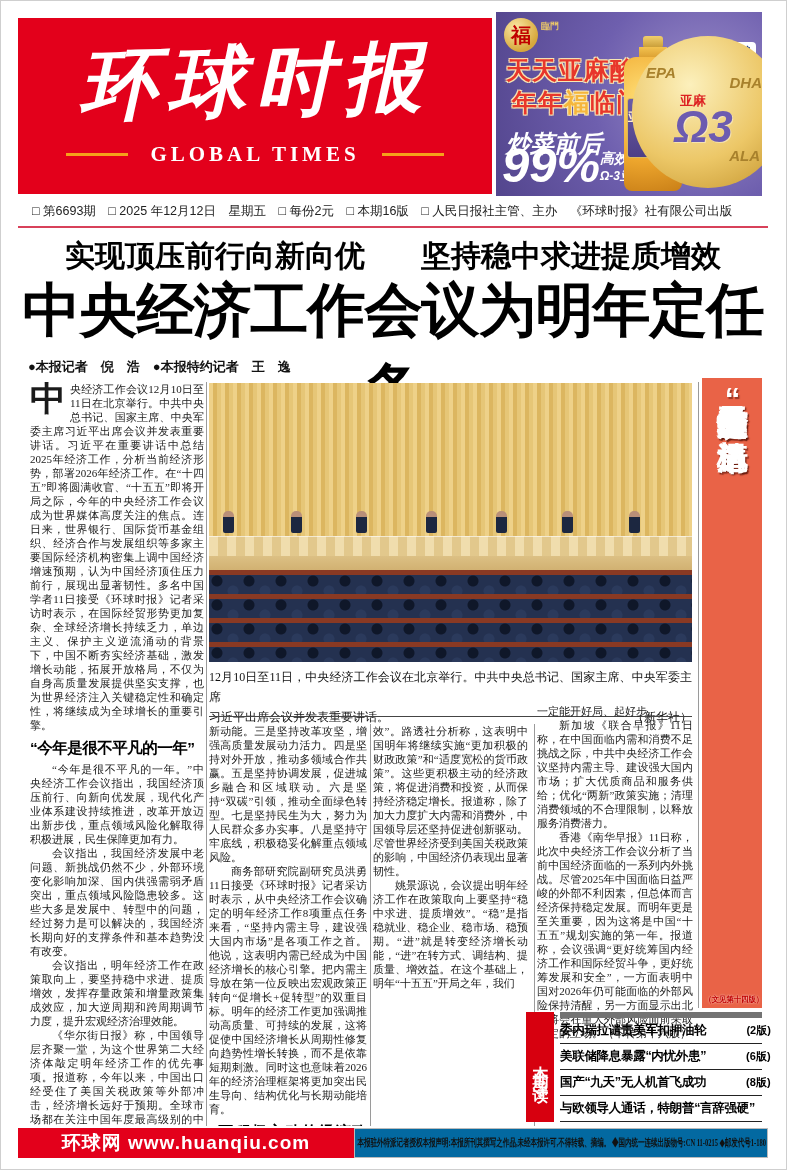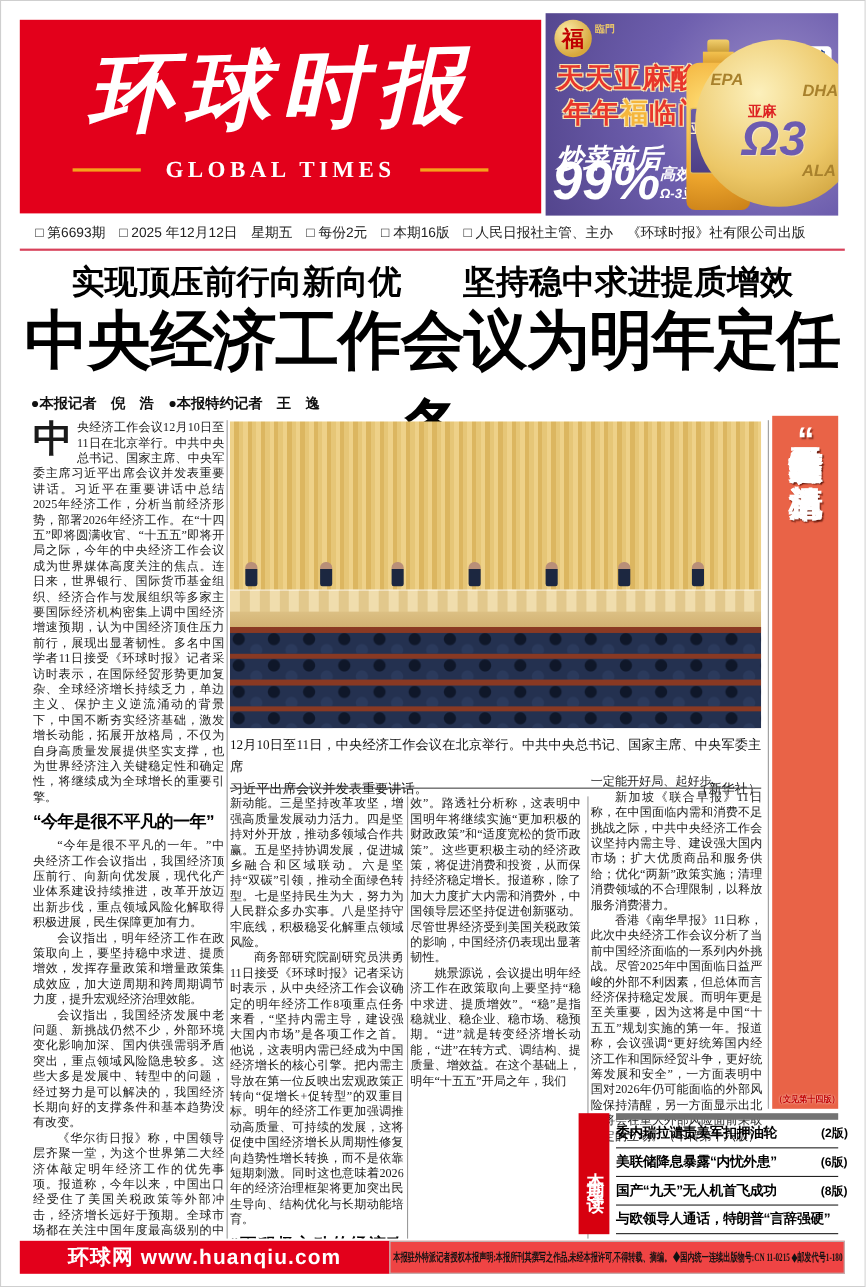--- a/index.html
+++ b/index.html
@@ -111,21 +111,21 @@
   .digest-items{position:absolute;left:34px;top:0;width:202px;height:110px;display:flex;flex-direction:column;}
   .ditem{flex:1;display:flex;justify-content:space-between;align-items:center;border-bottom:1.5px solid #222;
          font-family:"Liberation Sans",sans-serif;}
   .ditem:first-child{border-top:6px solid #737373;}
   .ditem .t{font-size:12.5px;font-weight:900;color:#000;white-space:nowrap;letter-spacing:-0.3px;}
   .ditem .p{font-size:11px;font-weight:bold;color:#000;white-space:nowrap;margin-left:40px;}
   
   .footer-red{position:absolute;left:18px;top:1128px;width:336px;height:30px;background:#e3001b;color:#fff;
               display:flex;align-items:center;justify-content:center;font-size:19px;font-weight:bold;
               font-family:"Liberation Sans",sans-serif;letter-spacing:1px;}
-  .footer-gray{position:absolute;left:354px;top:1128px;width:414px;height:30px;background:#ef4444;
+  .footer-gray{position:absolute;left:354px;top:1128px;width:414px;height:30px;background:#0369a1;
                display:flex;align-items:center;overflow:hidden;border:1px solid #bbb;box-sizing:border-box;}
   .footer-gray .inner{font-size:10.5px;font-weight:bold;color:#111;white-space:nowrap;
                       transform:scaleX(.62);transform-origin:left center;padding-left:4px;}
 </style>
 </head>
 <body>
 
 <div class="page">
 
   <div class="masthead">
@@ -186,22 +186,22 @@
 
   <div class="vr vr1"></div>
   <div class="vr vr2"></div>
   <div class="vr vr3"></div>
   <div class="vr vr4"></div>
 
   <div class="colL bodytext">
     <p class="nindent"><span class="dropcap">中</span><span>央经济工作会议12月10日至11日在北京举行。中共中央总书记、国家主席、中央军委主席习近平出席会议并发表重要讲话。习近平在重要讲话中总结2025年经济工作，分析当前经济形势，部署2026年经济工作。在“十四五”即将圆满收官、“十五五”即将开局之际，今年的中央经济工作会议成为世界媒体高度关注的焦点。连日来，世界银行、国际货币基金组织、经济合作与发展组织等多家主要国际经济机构密集上调中国经济增速预期，认为中国经济顶住压力前行，展现出显著韧性。多名中国学者11日接受《环球时报》记者采访时表示，在国际经贸形势更加复杂、全球经济增长持续乏力，单边主义、保护主义逆流涌动的背景下，中国不断夯实经济基础，激发增长动能，拓展开放格局，不仅为自身高质量发展提供坚实支撑，也为世界经济注入关键稳定性和确定性，将继续成为全球增长的重要引擎。</span></p>
     <div class="subhead">“今年是很不平凡的一年”</div>
     <p>“今年是很不平凡的一年。”中央经济工作会议指出，我国经济顶压前行、向新向优发展，现代化产业体系建设持续推进，改革开放迈出新步伐，重点领域风险化解取得积极进展，民生保障更加有力。</p>
+    <p>会议指出，我国经济发展中老问题、新挑战仍然不少，外部环境变化影响加深、国内供强需弱矛盾突出，重点领域风险隐患较多。这些大多是发展中、转型中的问题，经过努力是可以解决的，我国经济长期向好的支撑条件和基本趋势没有改变。</p>
     <p>会议指出，明年经济工作在政策取向上，要坚持稳中求进、提质增效，发挥存量政策和增量政策集成效应，加大逆周期和跨周期调节力度，提升宏观经济治理效能。</p>
-    <p>会议指出，我国经济发展中老问题、新挑战仍然不少，外部环境变化影响加深、国内供强需弱矛盾突出，重点领域风险隐患较多。这些大多是发展中、转型中的问题，经过努力是可以解决的，我国经济长期向好的支撑条件和基本趋势没有改变。</p>
     <p>《华尔街日报》称，中国领导层齐聚一堂，为这个世界第二大经济体敲定明年经济工作的优先事项。报道称，今年以来，中国出口经受住了美国关税政策等外部冲击，经济增长远好于预期。全球市场都在关注中国年度最高级别的中央经济工作会议，寻找有关中国2026年经济继续稳定增长的线索。</p>
 
   </div>
 
   <div class="photo">
     <div class="wall"></div>
     <div class="fig" style="left:3%"></div>
     <div class="fig" style="left:17%"></div>
     <div class="fig" style="left:30.5%"></div>
     <div class="fig" style="left:45%"></div>

